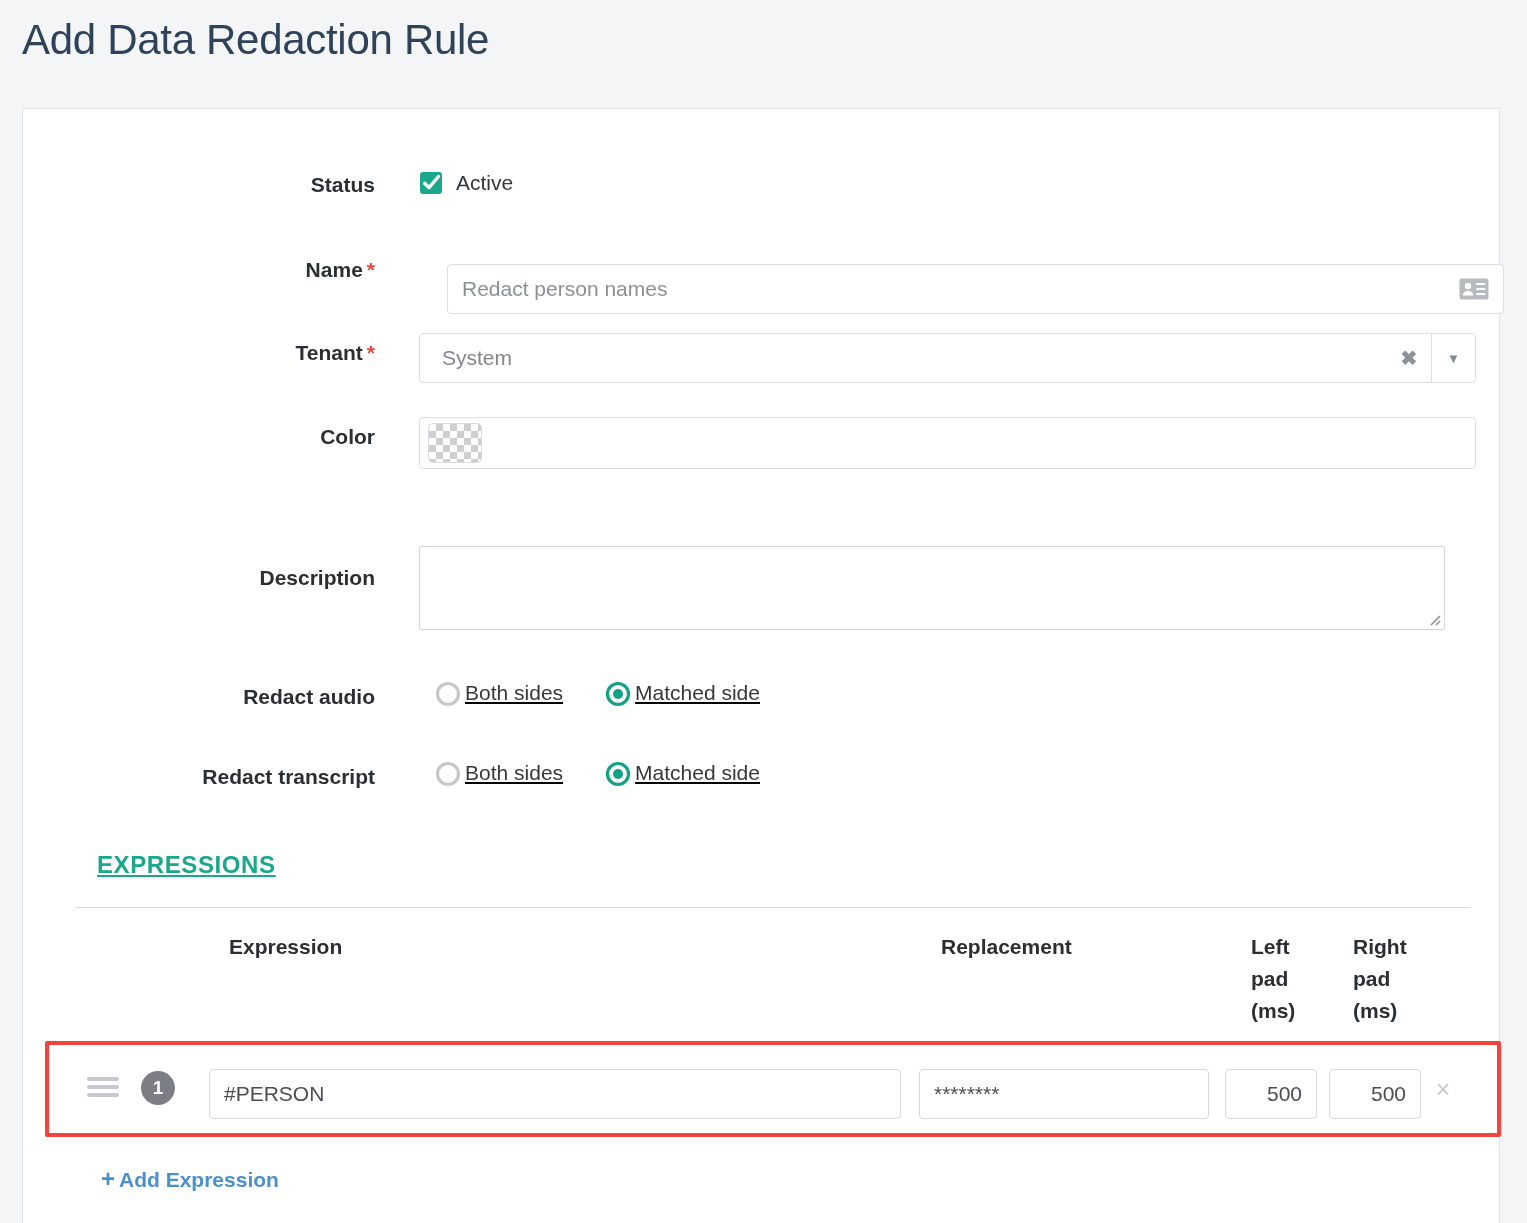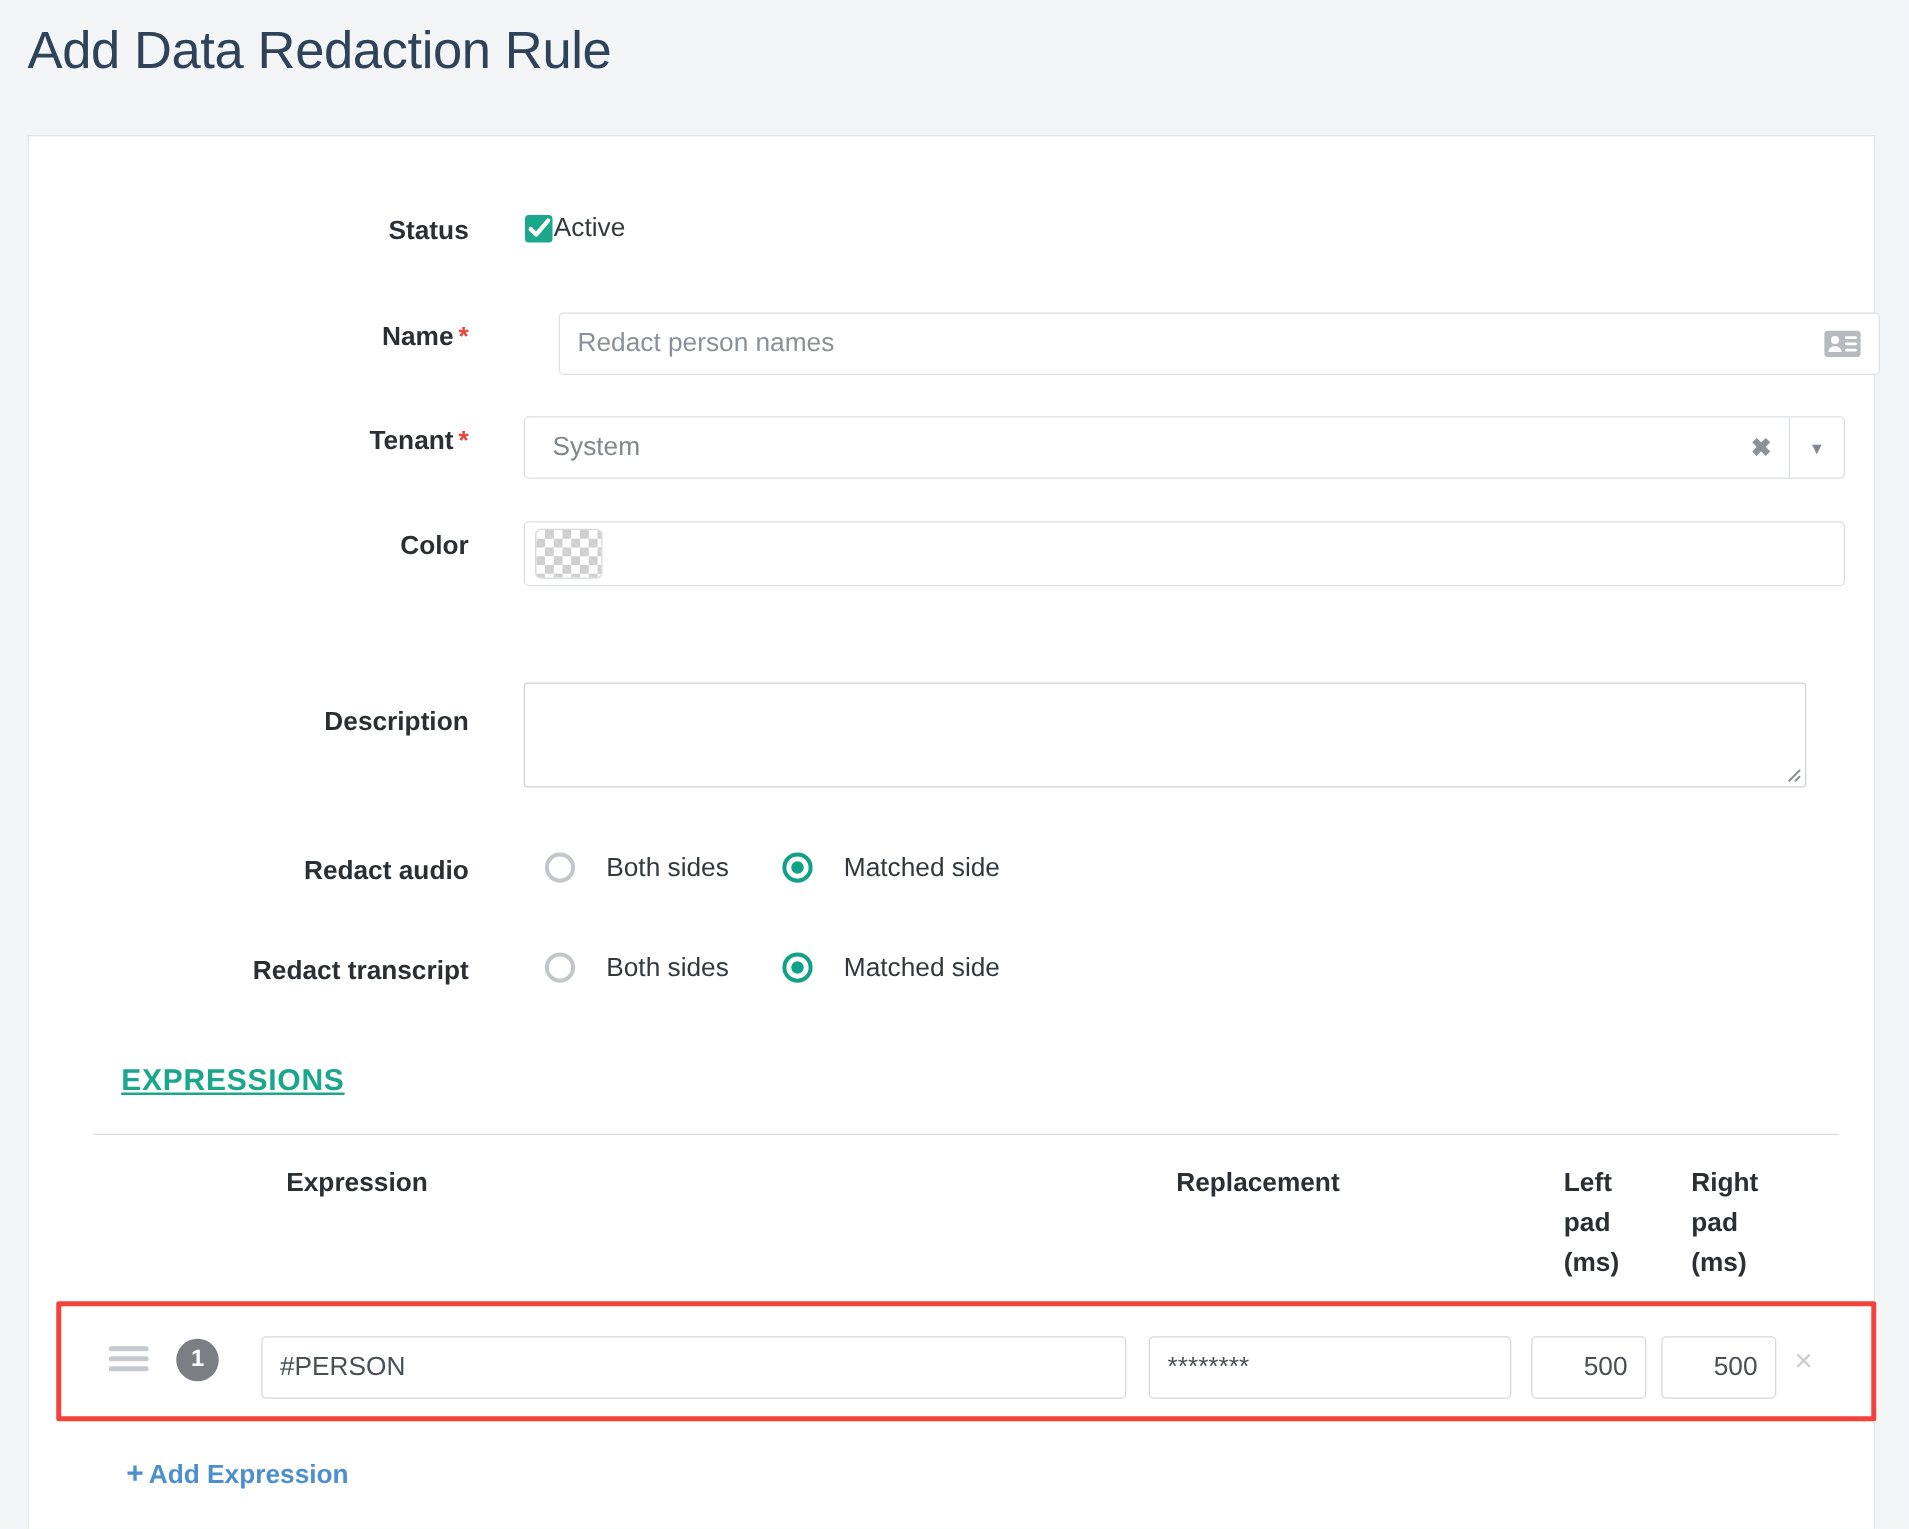--- a/index.html
+++ b/index.html
@@ -61,21 +61,21 @@
     align-items: center;
     padding: 0 14px;
     font-size: 21px;
     color: #8b9099;
   }
   .textbox .val { flex: 1; }
 
   .idcard-icon { width: 30px; height: 22px; flex: 0 0 auto; }
 
   
-  .chk-wrap { display: flex; align-items: center; }
+  .chk-wrap { display: flex; align-items: center; gap: 13px; }
   .chk-box { width: 24px; height: 24px; flex: 0 0 auto; }
   .chk-label { font-size: 21px; color: #33383d; }
 
   
   .selectbox {
     height: 50px;
     background: #fff;
     border: 1px solid #dcdfe3;
     border-radius: 4px;
     display: flex;
@@ -119,21 +119,21 @@
     font-family: "Liberation Sans", sans-serif; font-size: 20px;
     padding: 8px 10px; color: #33383d;
   }
   .resize-grip {
     position: absolute; right: 4px; bottom: 4px;
     width: 16px; height: 16px; pointer-events: none;
   }
 
   
   .radio-group { display: flex; align-items: center; gap: 0; }
-  .radio-item { display: flex; align-items: flex-end; gap: 24px; margin-right: 42px; }
+  .radio-item { display: flex; align-items: flex-start; gap: 4px; margin-right: 42px; text-decoration: underline; }
   .radio-label { font-size: 21px; color: #33383d; white-space: nowrap; }
 
   
   .section-title {
     position: absolute; left: 74px; top: 742px;
     font-size: 24px; font-weight: bold; letter-spacing: 0.6px;
     color: #1ba78c;
     text-decoration: underline;
   }
   .section-rule {
@@ -212,21 +212,21 @@
           </span>
           <span class="chk-label">Active</span>
         </div>
       </div>
     </div>
 
     <div class="frow" style="top:141px;">
       <div class="flabel" style="top:8px;">
         <span>Name</span><span class="req">*</span>
       </div>
-      <div class="fctl" style="top:0;padding-left:28px;">
+      <div class="fctl" style="top:14px;padding-left:28px;">
         <div class="textbox" style="width:1057px;">
           <span class="val">Redact person names</span>
           <span class="idcard-icon">
             <svg viewBox="0 0 30 22" width="30" height="22">
               <rect x="0.5" y="0.5" width="29" height="21" rx="2.5" fill="#b7bbc0"></rect>
               <circle cx="9" cy="8" r="3.2" fill="#ffffff"></circle>
               <path d="M3.8 17.5c0-3 2.3-4.6 5.2-4.6s5.2 1.6 5.2 4.6z" fill="#ffffff"></path>
               <rect x="17" y="5" width="9.5" height="2.1" rx="1" fill="#ffffff"></rect>
               <rect x="17" y="10" width="9.5" height="2.1" rx="1" fill="#ffffff"></rect>
               <rect x="17" y="15" width="9.5" height="2.1" rx="1" fill="#ffffff"></rect>

